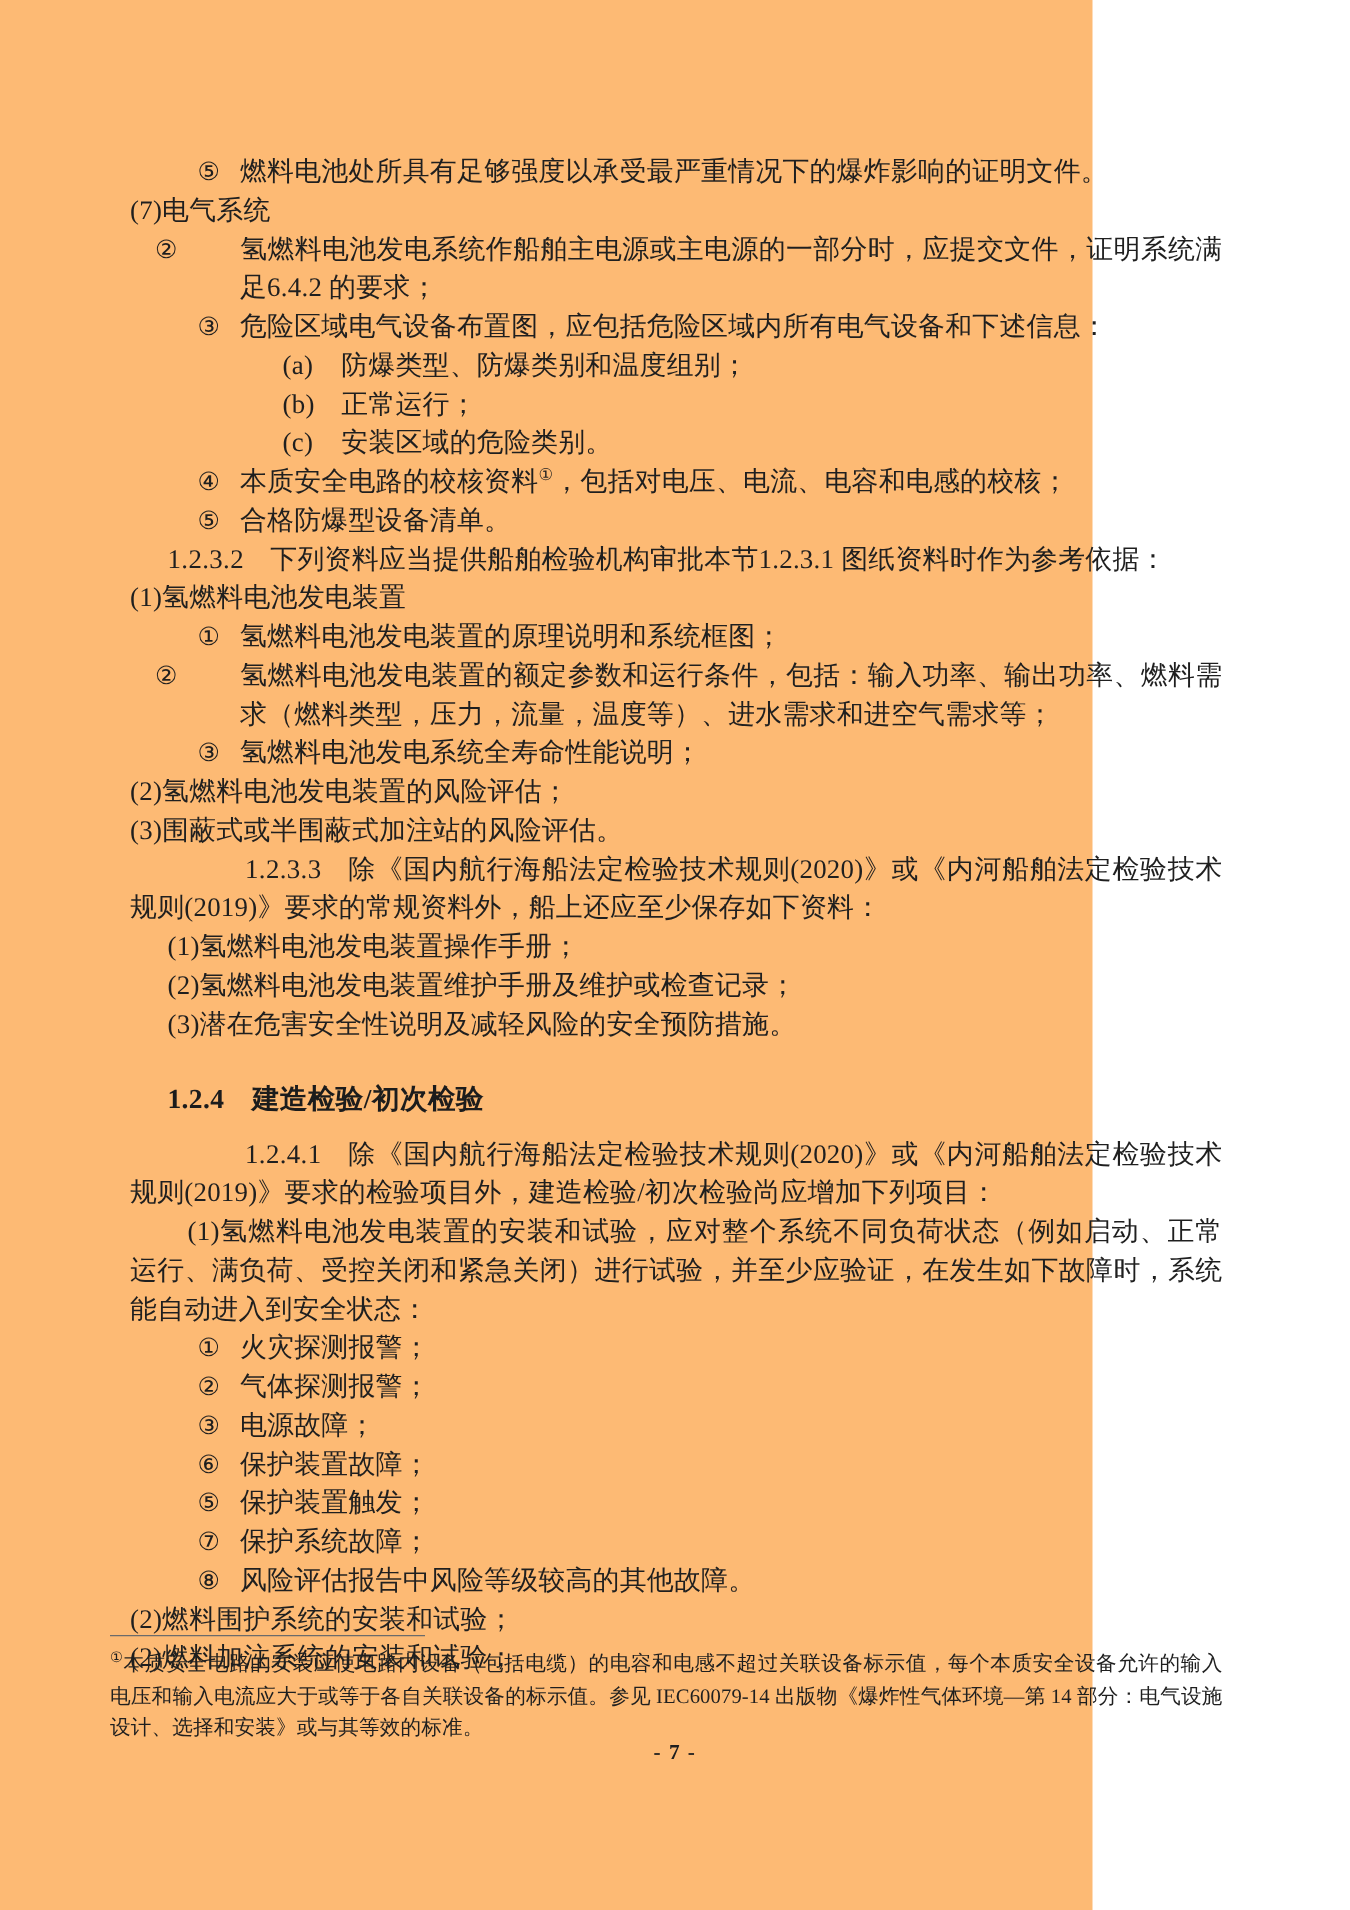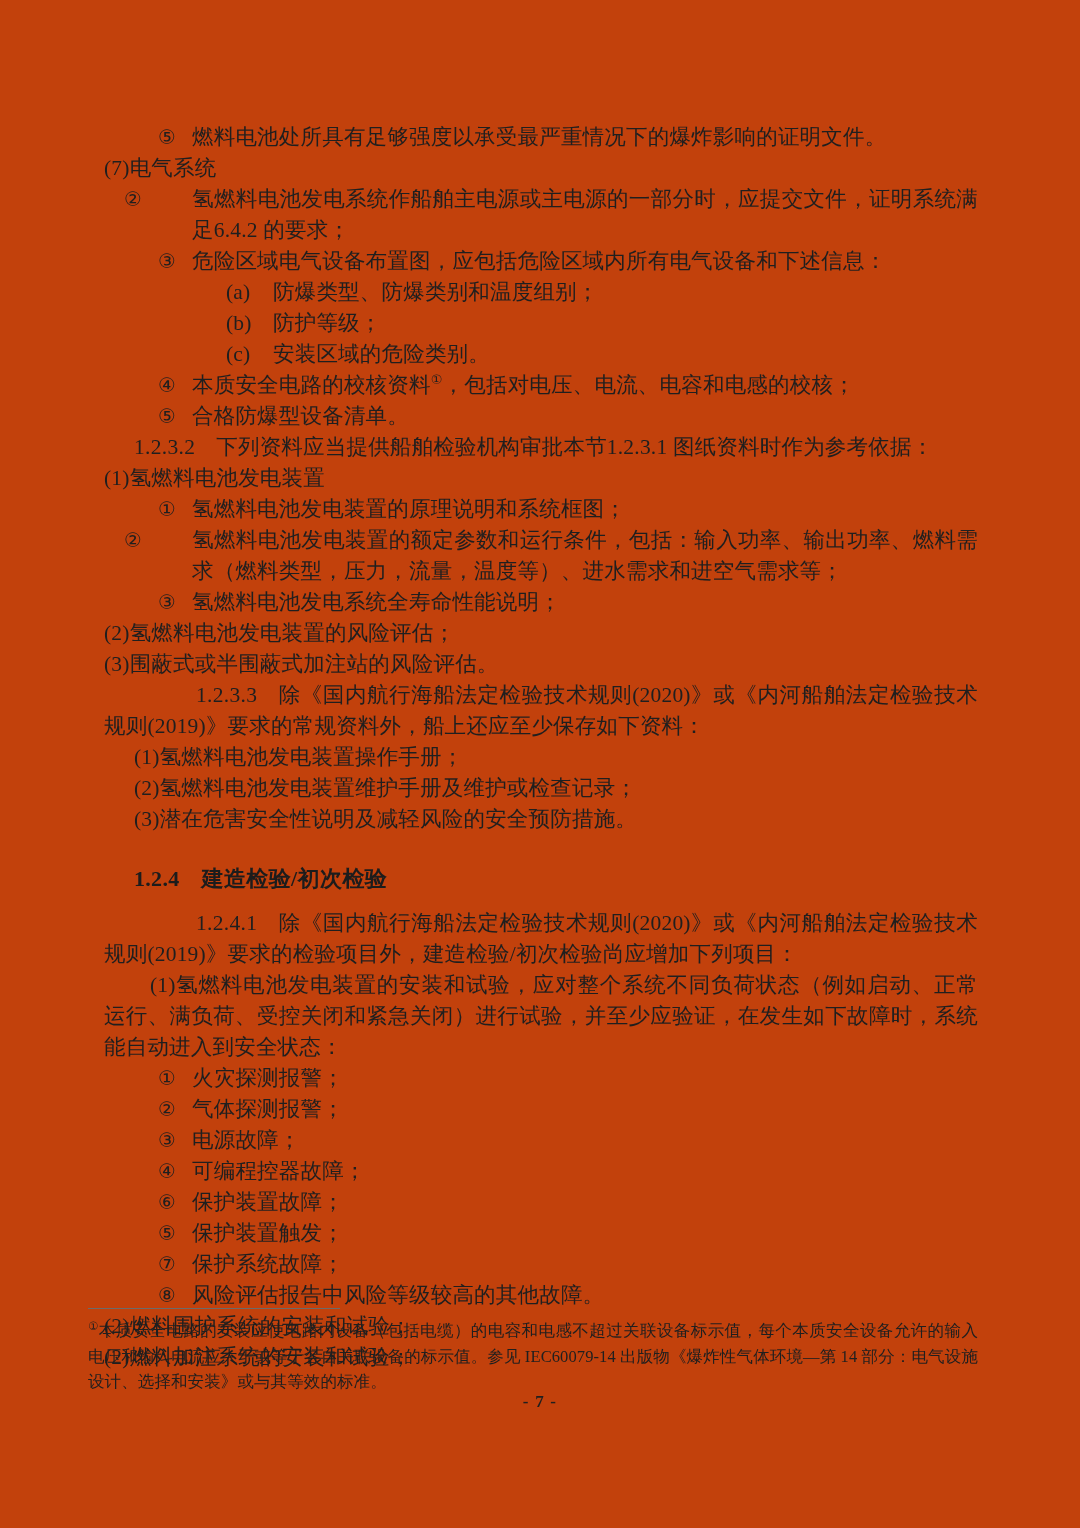--- a/index.html
+++ b/index.html
@@ -11,23 +11,23 @@
     width: 1080px;
     height: 1528px;
     font-family: "Liberation Serif", "DejaVu Serif", serif;
     color: #1c1c1c;
     position: relative;
     overflow: hidden;
   }
   .page {
     position: absolute;
     left: 0; top: 0;
-    width: 1080px;
+    width: 874px;
     height: 1528px;
-    background: #c2410c;
+    background: #fdba74;
   }
   .content {
     position: absolute;
     left: 88px;
     top: 122px;
     width: 890px;
   }
   
   .line {
     font-size: 21.5px;
@@ -150,21 +150,21 @@
     </div>
 
     <div class="line lvl-1">
       <span class="clause-num circ">③</span><span>危险区域电气设备布置图，应包括危险区域内所有电气设备和下述信息：</span>
     </div>
 
     <div class="line lvl-2">
       <span class="clause-num">(a)</span><span class="gap-sm"></span><span>防爆类型、防爆类别和温度组别；</span>
     </div>
     <div class="line lvl-2">
-      <span class="clause-num">(b)</span><span class="gap-sm"></span><span>防护等级；</span>
+      <span class="clause-num">(b)</span><span class="gap-sm"></span><span>正常运行；</span>
     </div>
     <div class="line lvl-2">
       <span class="clause-num">(c)</span><span class="gap-sm"></span><span>安装区域的危险类别。</span>
     </div>
 
     <div class="line lvl-1">
       <span class="clause-num circ">④</span><span>本质安全电路的校核资料</span><sup class="fn">①</sup><span>，包括对电压、电流、电容和电感的校核；</span>
     </div>
 
     <div class="line lvl-1">
@@ -229,23 +229,20 @@
     </div>
 
     <div class="line lvl-1">
       <span class="clause-num circ">①</span><span>火灾探测报警；</span>
     </div>
     <div class="line lvl-1">
       <span class="clause-num circ">②</span><span>气体探测报警；</span>
     </div>
     <div class="line lvl-1">
       <span class="clause-num circ">③</span><span>电源故障；</span>
-    </div>
-    <div class="line lvl-1">
-      <span class="clause-num circ">④</span><span>可编程控器故障；</span>
     </div>
     <div class="line lvl-1">
       <span class="clause-num circ">⑥</span><span>保护装置故障；</span>
     </div>
     <div class="line lvl-1">
       <span class="clause-num circ">⑤</span><span>保护装置触发；</span>
     </div>
     <div class="line lvl-1">
       <span class="clause-num circ">⑦</span><span>保护系统故障；</span>
     </div>

